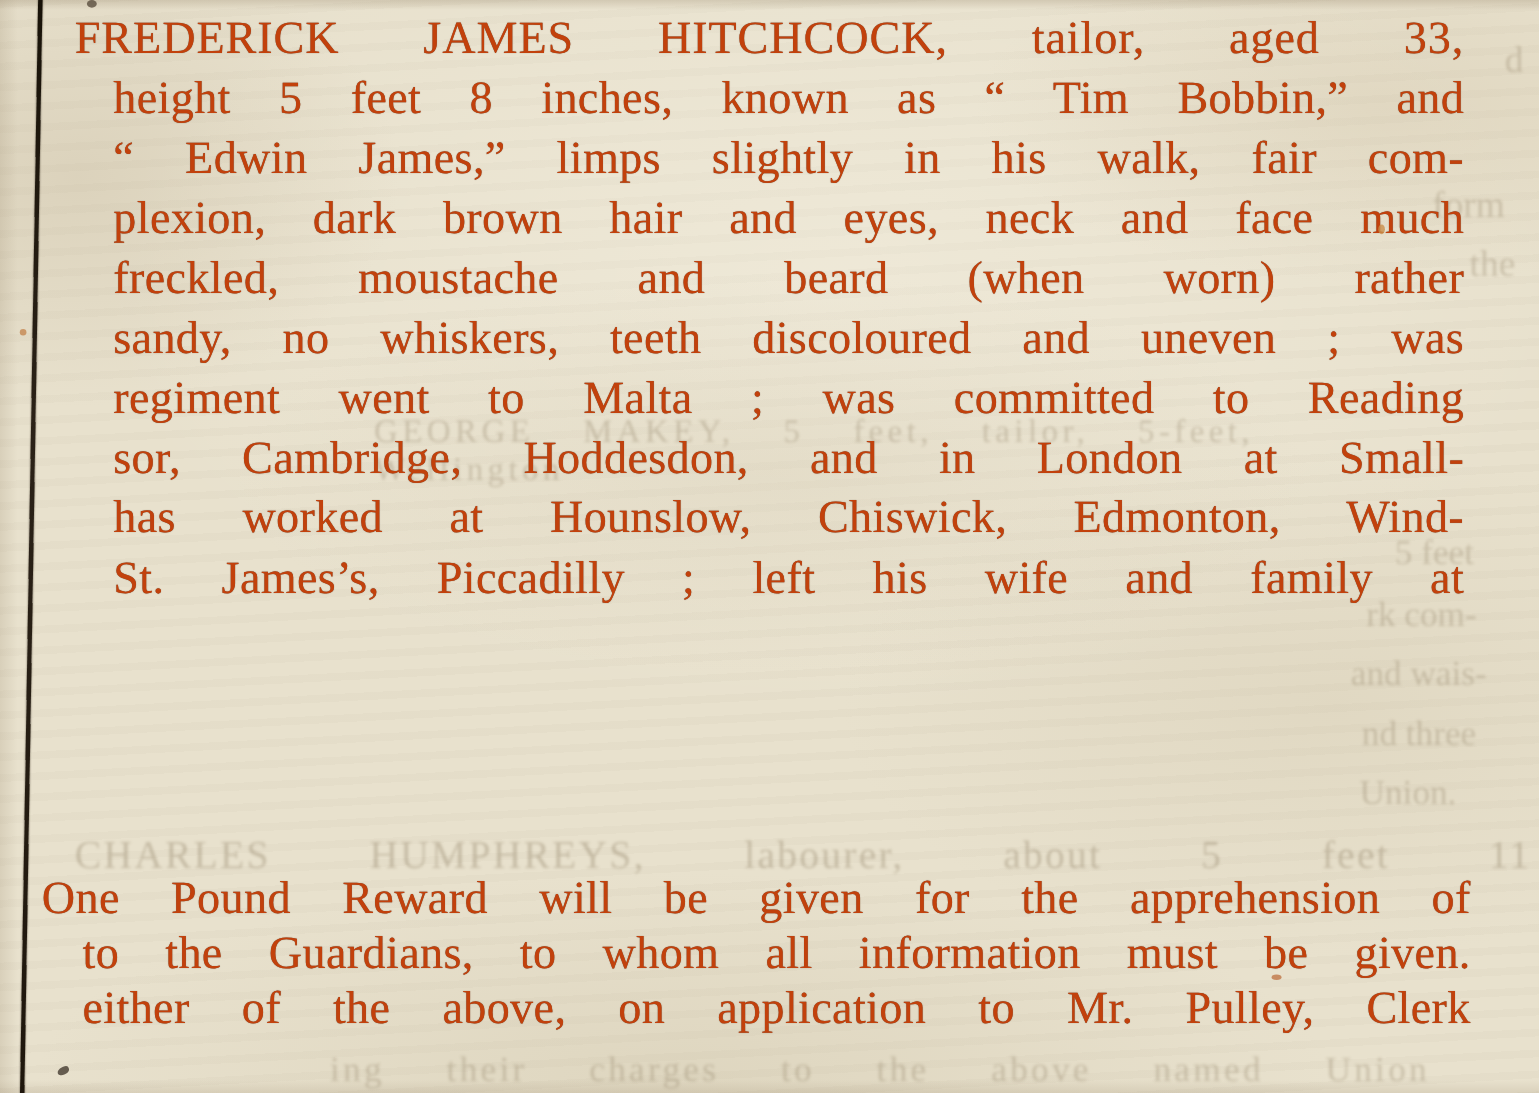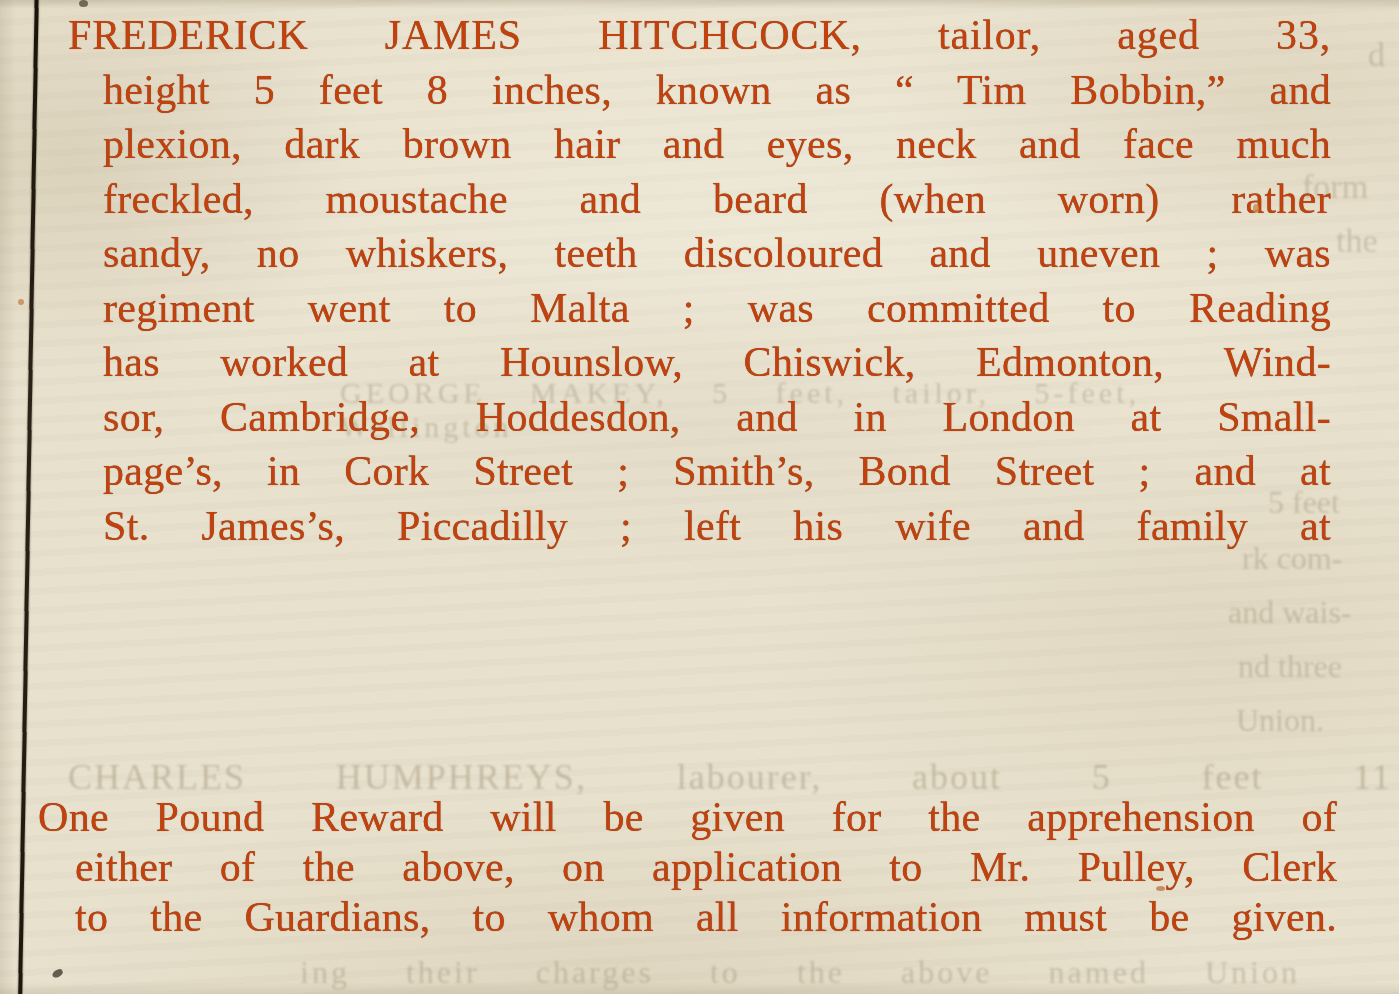--- a/index.html
+++ b/index.html
@@ -79,33 +79,33 @@
 <div class="ghost f5">rk com-</div>
 <div class="ghost f6">and wais-</div>
 <div class="ghost f7">nd three</div>
 <div class="ghost f8">Union.</div>
 <div class="ghost f9">CHARLES HUMPHREYS, labourer, about 5 feet 11</div>
 <div class="ghost f10">ing their charges to the above named Union</div>
 
 <div class="para p1">
   <span class="line first">FREDERICK JAMES HITCHCOCK, tailor, aged 33,</span>
   <span class="line">height 5 feet 8 inches, known as “ Tim Bobbin,” and</span>
+  <span class="line">“ Edwin James,” limps slightly in his walk, fair com-</span>
   <span class="line">plexion, dark brown hair and eyes, neck and face much</span>
   <span class="line">freckled, moustache and beard (when worn) rather</span>
   <span class="line">sandy, no whiskers, teeth discoloured and uneven ; was</span>
   <span class="line">regiment went to Malta ; was committed to Reading</span>
+  <span class="line">sor, Cambridge, Hoddesdon, and in London at Small-</span>
   <span class="line">has worked at Hounslow, Chiswick, Edmonton, Wind-</span>
-  <span class="line">sor, Cambridge, Hoddesdon, and in London at Small-</span>
-  <span class="line">page’s, in Cork Street ; Smith’s, Bond Street ; and at</span>
   <span class="line">St. James’s, Piccadilly ; left his wife and family at</span>
 </div>
 
 <div class="para p2">
   <span class="line first">One Pound Reward will be given for the apprehension of</span>
+  <span class="line">to the Guardians, to whom all information must be given.</span>
   <span class="line">either of the above, on application to Mr. Pulley, Clerk</span>
-  <span class="line">to the Guardians, to whom all information must be given.</span>
 </div>
 
 <div class="speck s1"></div>
 <div class="speck s2"></div>
 <div class="speck s3"></div>
 <div class="speck s4"></div>
 <div class="speck s5"></div>
 
 </body></html>

